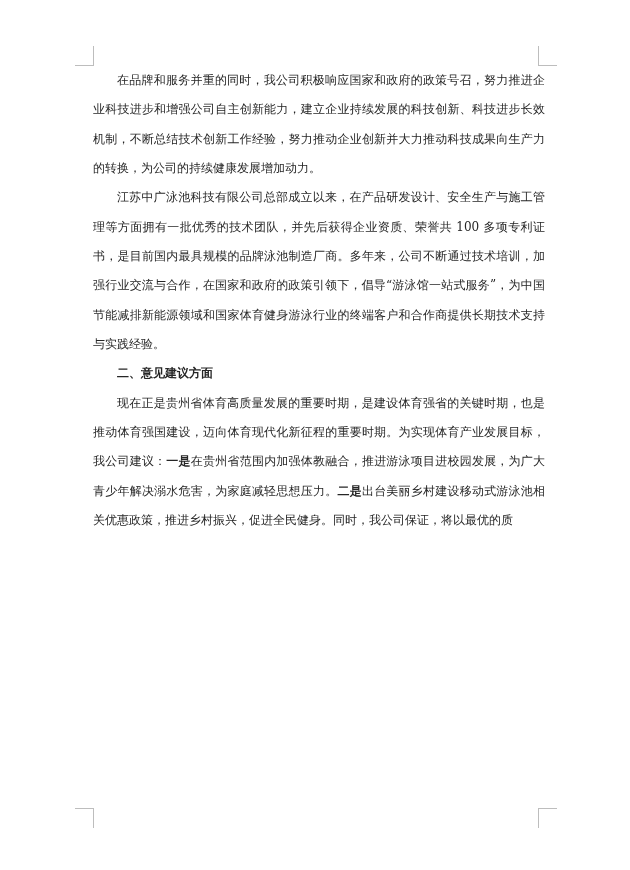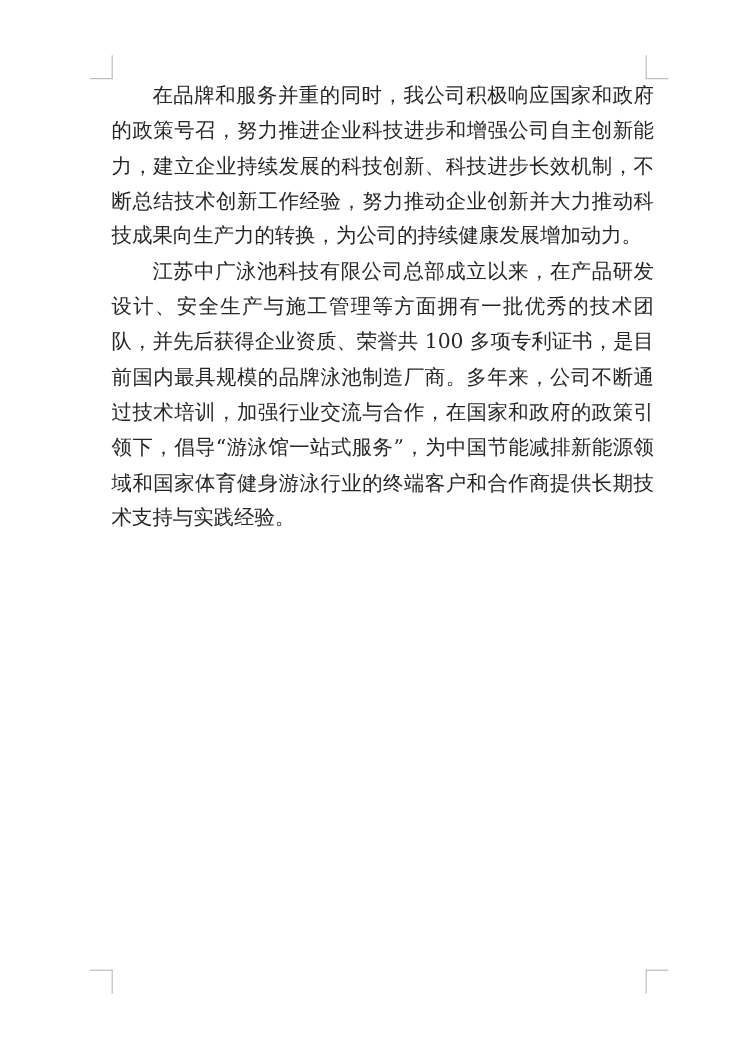--- a/index.html
+++ b/index.html
@@ -34,21 +34,21 @@
   .crop-mark.br { left: 538px; top: 808px; border-left: 1px solid var(--mark);  border-top: 1px solid var(--mark); }
 
   .text-area {
     position: absolute;
     left: 93px;
     top: 66px;
     width: 452px;
   }
   .text-area p,
   .text-area h2 {
-    font-size: 17px;
+    font-size: 12px;
     line-height: 29.35px;
     font-weight: normal;
     text-indent: 2em;
     text-align: justify;
     text-justify: inter-character;
     text-align-last: left;
     word-break: break-all;
     overflow-wrap: anywhere;
   }
   .text-area h2 {
@@ -70,16 +70,18 @@
   <div class="crop-mark bl"></div>
   <div class="crop-mark br"></div>
 
   <div class="text-area">
 
     <p>在品牌和服务并重的同时，我公司积极响应国家和政府的政策号召，努力推进企业科技进步和增强公司自主创新能力，建立企业持续发展的科技创新、科技进步长效机制，不断总结技术创新工作经验，努力推动企业创新并大力推动科技成果向生产力的转换，为公司的持续健康发展增加动力。</p>
 
     <p>江苏中广泳池科技有限公司总部成立以来，在产品研发设计、安全生产与施工管理等方面拥有一批优秀的技术团队，并先后获得企业资质、荣誉共 100 多项专利证书，是目前国内最具规模的品牌泳池制造厂商。多年来，公司不断通过技术培训，加强行业交流与合作，在国家和政府的政策引领下，倡导“游泳馆一站式服务”，为中国节能减排新能源领域和国家体育健身游泳行业的终端客户和合作商提供长期技术支持与实践经验。</p>
 
 
+    <h2>二、意见建议方面</h2>
 
+    <p><span>现在正是贵州省体育高质量发展的重要时期，是建设体育强省的关键时期，也是推动体育强国建设，迈向体育现代化新征程的重要时期。为实现体育产业发展目标，我公司建议：</span><span class="bold-run">一是</span><span>在贵州省范围内加强体教融合，推进游泳项目进校园发展，为广大青少年解决溺水危害，为家庭减轻思想压力。</span><span class="bold-run">二是</span><span>出台美丽乡村建设移动式游泳池相关优惠政策，推进乡村振兴，促进全民健身。同时，我公司保证，将以最优的质</span></p>
 
   </div>
 </div>
 
 </body></html>

